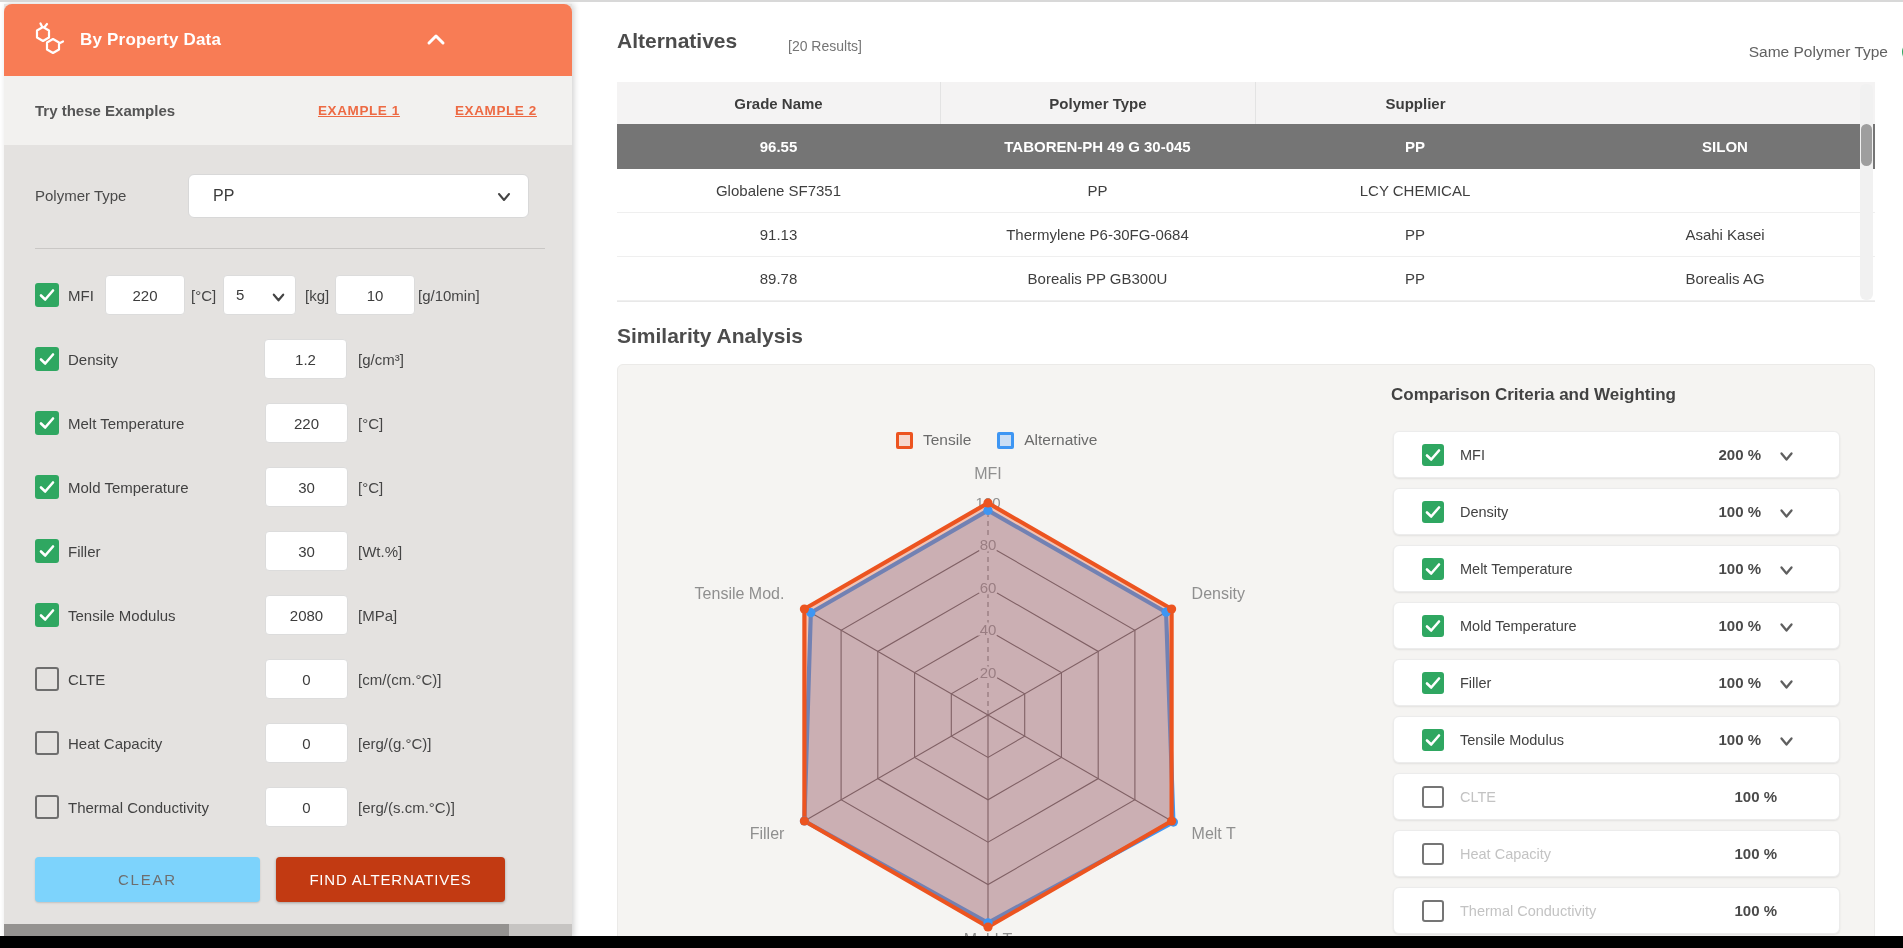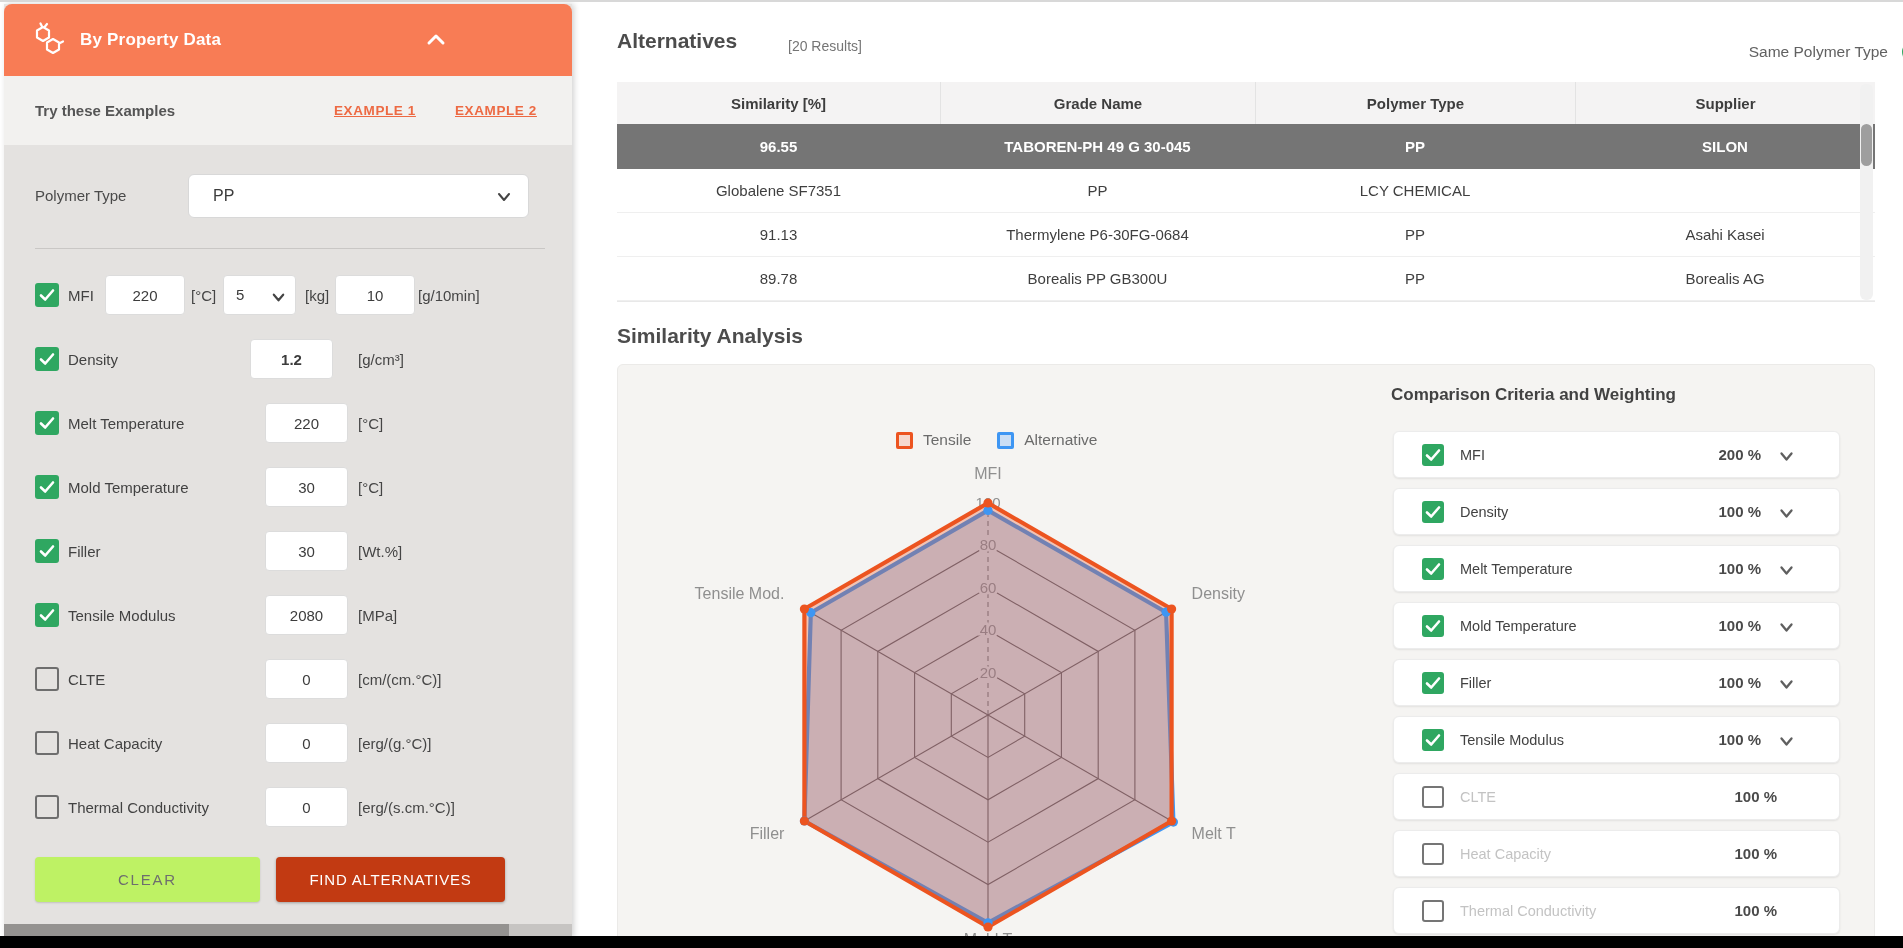--- a/index.html
+++ b/index.html
@@ -8,21 +8,21 @@
 
   
   #sidebar { position:absolute; left:4px; top:2px; width:568px; height:934px; background:#e4e2e0; box-shadow:2px 0 6px rgba(0,0,0,.18); }
   #sb-header { position:absolute; left:0; top:0; width:100%; height:72px; background:#f87c55; border-radius:8px 8px 0 0; display:flex; align-items:center; }
   #sb-header .mol-icon { position:absolute; left:27px; top:18px; width:34px; height:36px; }
   #sb-title { position:absolute; left:76px; top:0; height:72px; display:flex; align-items:center; color:#fff; font-size:17px; font-weight:bold; letter-spacing:.2px; }
   #sb-collapse { position:absolute; right:122px; top:22px; width:28px; height:28px; cursor:pointer; }
   #sb-examples { position:absolute; left:0; top:72px; width:100%; height:69px; background:#f2f1ef; display:flex; align-items:center; }
   #sb-examples .ex-label { position:absolute; left:31px; font-size:15px; font-weight:600; color:#555; }
   .ex-link { position:absolute; font-size:13.5px; font-weight:bold; letter-spacing:.6px; color:#ed6a43; text-decoration:underline; cursor:pointer; }
-  #ex1 { left:314px;margin-left:16px; } #ex2 { left:451px; }
+  #ex1 { left:314px; } #ex2 { left:451px; }
 
   #polymer-row { position:absolute; left:0; top:141px; width:100%; height:100px; }
   #polymer-label { position:absolute; left:31px; top:42px; font-size:15px; color:#4a4a4a; }
   #polymer-select { position:absolute; left:184px; top:29px; width:341px; height:44px; background:#fff; border:1px solid #d8d8d8; border-radius:6px; display:flex; align-items:center; cursor:pointer; }
   #polymer-select .val { padding-left:24px; font-size:16px; color:#3c3c3c; }
   #polymer-select .chev { position:absolute; right:16px; top:15px; }
 
   #form-divider { position:absolute; left:31px; top:244px; width:510px; height:0; border-top:1px solid #c9c7c5; }
 
   .prop-row { position:absolute; left:0; width:568px; height:42px; }
@@ -31,21 +31,21 @@
   .cbx.off { border:2px solid #6e6e6e; background:transparent; }
   .cbx svg { position:absolute; left:2px; top:2px; }
   .prop-label { position:absolute; left:64px; top:0; height:42px; display:flex; align-items:center; font-size:15px; color:#424242; white-space:nowrap; }
   .num-input { position:absolute; height:40px; top:1px; background:#fff; border:1px solid #dcdcdc; border-radius:4px; text-align:center; font-size:15px; color:#3c3c3c; font-family:"Liberation Sans",sans-serif; }
   .unit { position:absolute; top:0; height:42px; display:flex; align-items:center; font-size:15px; color:#454545; white-space:nowrap; }
   .mini-select { position:absolute; top:1px; height:40px; background:#fff; border:1px solid #dcdcdc; border-radius:4px; cursor:pointer; }
   .mini-select .val { position:absolute; left:12px; top:10px; font-size:15px; color:#3c3c3c; }
   .mini-select .chev { position:absolute; right:9px; top:14px; }
 
   #btn-row { position:absolute; left:0; top:853px; width:568px; height:45px; }
-  #clear-btn { position:absolute; left:31px; top:0; width:225px; height:45px; background:#bef264; border:none; border-radius:4px; font-size:15px; letter-spacing:1.8px; color:#6e6e6e; cursor:pointer; box-shadow:0 1px 2px rgba(0,0,0,.15); font-family:"Liberation Sans",sans-serif; }
+  #clear-btn { position:absolute; left:31px; top:0; width:225px; height:45px; background:#7dd3fc; border:none; border-radius:4px; font-size:15px; letter-spacing:1.8px; color:#6e6e6e; cursor:pointer; box-shadow:0 1px 2px rgba(0,0,0,.15); font-family:"Liberation Sans",sans-serif; }
   #find-btn { position:absolute; left:272px; top:0; width:229px; height:45px; background:#c23a12; border:none; border-radius:4px; font-size:15px; letter-spacing:.8px; color:#fff; cursor:pointer; box-shadow:0 1px 3px rgba(0,0,0,.3); font-family:"Liberation Sans",sans-serif; }
   #sb-hscroll { position:absolute; left:0; top:920px; width:568px; height:14px; background:#c6c4c2; }
   #sb-hscroll .thumb { position:absolute; left:0; top:0; width:505px; height:14px; background:#949290; }
 
   
   #alt-title { position:absolute; left:617px; top:27px; font-size:21px; font-weight:bold; color:#4c4c4c; }
   #alt-results { position:absolute; left:788px; top:36px; font-size:14px; color:#757575; }
   #same-poly { position:absolute; left:1625px; top:36px; width:325px; height:28px; display:flex; align-items:center; justify-content:flex-end; gap:14px; }
   #same-poly .lbl { font-size:15.5px; color:#616161; }
   #toggle { position:relative; width:48px; height:20px; border-radius:10px; background:#2fa761; cursor:pointer; }
@@ -145,21 +145,21 @@
           <input class="num-input" style="left: 331px; width: 80px;" value="10">
           <span class="unit" style="left:414px">[g/10min]</span>
         </div>
         <div class="prop-row" style="top: 334px;">
           <div class="cbx on">
             <svg width="20" height="20" viewBox="0 0 20 20" fill="none" stroke="#fff" stroke-width="2.6" stroke-linecap="round" stroke-linejoin="round">
               <polyline points="4,10.5 8.2,14.5 16,5.5"></polyline>
             </svg>
           </div>
           <span class="prop-label">Density</span>
-          <input class="num-input" style="left: 246px; width: 83px; font-weight: bold;" value="1.2">
+          <input class="num-input" style="left: 260px; width: 83px;" value="1.2">
           <span class="unit" style="left:354px">[g/cm³]</span>
         </div>
         <div class="prop-row" style="top: 398px;">
           <div class="cbx on">
             <svg width="20" height="20" viewBox="0 0 20 20" fill="none" stroke="#fff" stroke-width="2.6" stroke-linecap="round" stroke-linejoin="round">
               <polyline points="4,10.5 8.2,14.5 16,5.5"></polyline>
             </svg>
           </div>
           <span class="prop-label">Melt Temperature</span>
           <input class="num-input" style="left: 261px; width: 83px;" value="220">
@@ -229,21 +229,20 @@
   <div id="alt-results">[20 Results]</div>
   <div id="same-poly">
     <span class="lbl">Same Polymer Type</span>
     <div id="toggle">
         <div class="knob"></div>
       </div>
   </div>
 
   <div id="alt-table">
       <div class="thead">
-        <div class="th">Similarity [%]</div>
         <div class="th">Grade Name</div>
         <div class="th">Polymer Type</div>
         <div class="th">Supplier</div>
       </div>
       <div class="trow sel">
         <div class="td">96.55</div>
         <div class="td">TABOREN-PH 49 G 30-045</div>
         <div class="td">PP</div>
         <div class="td">SILON</div>
       </div>

